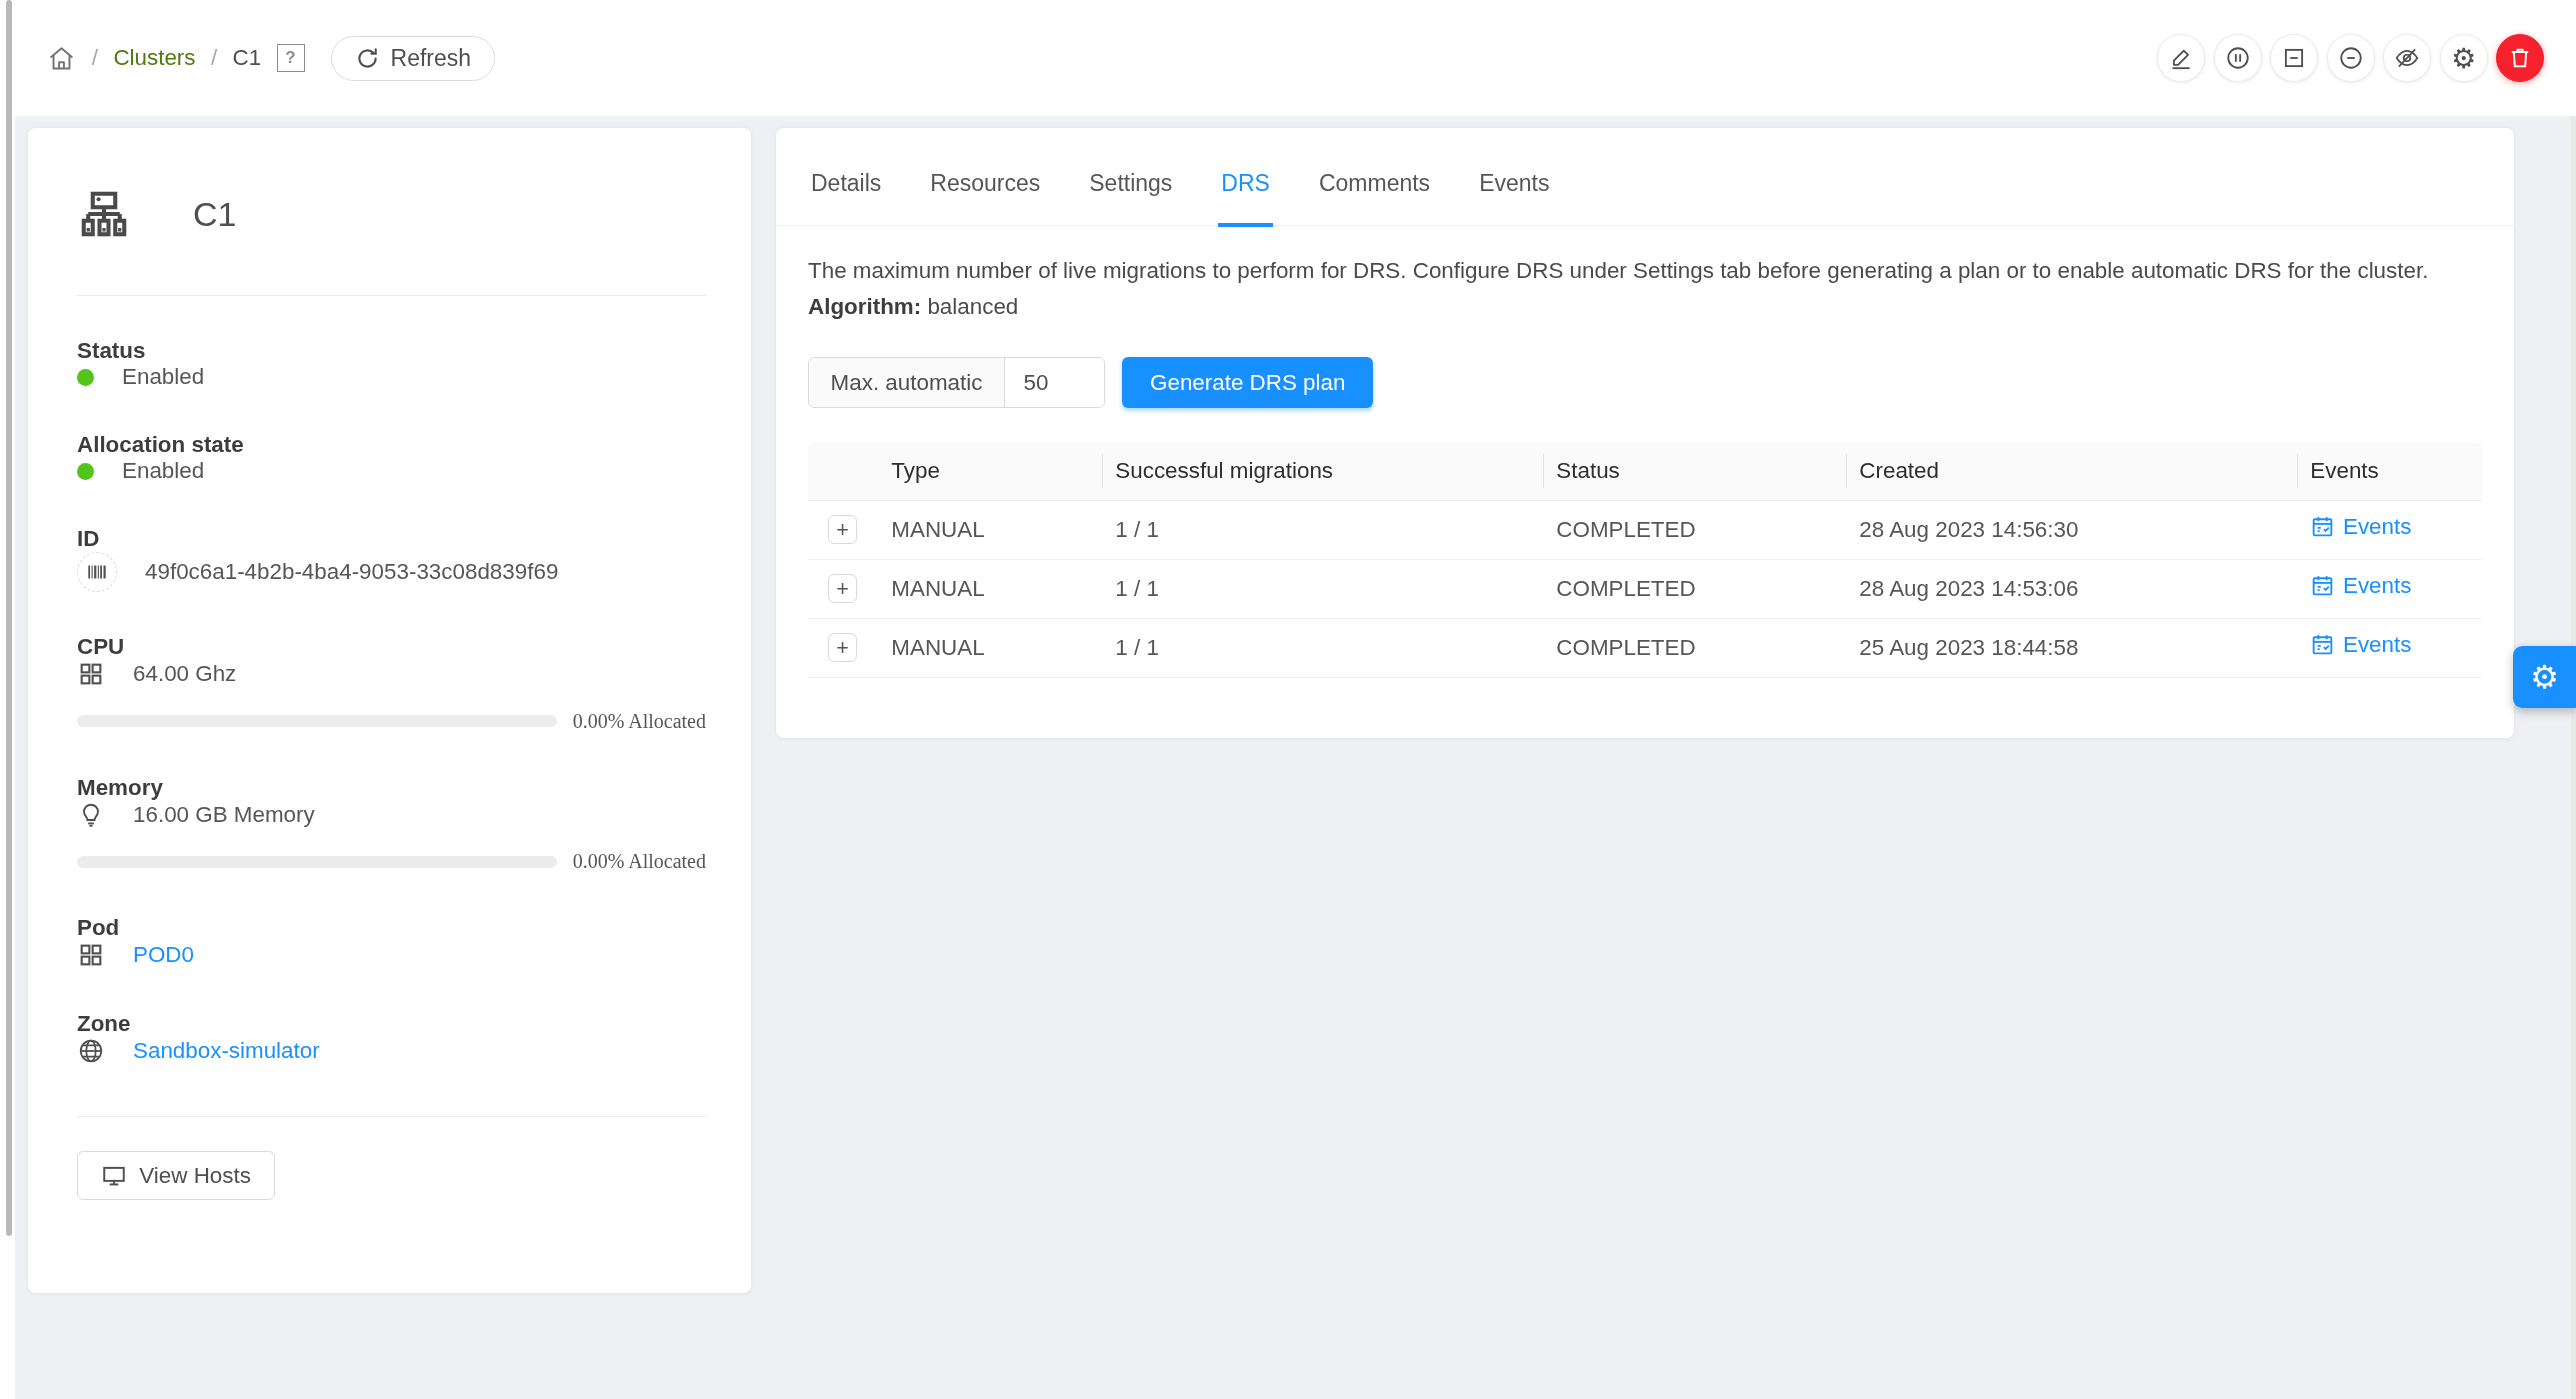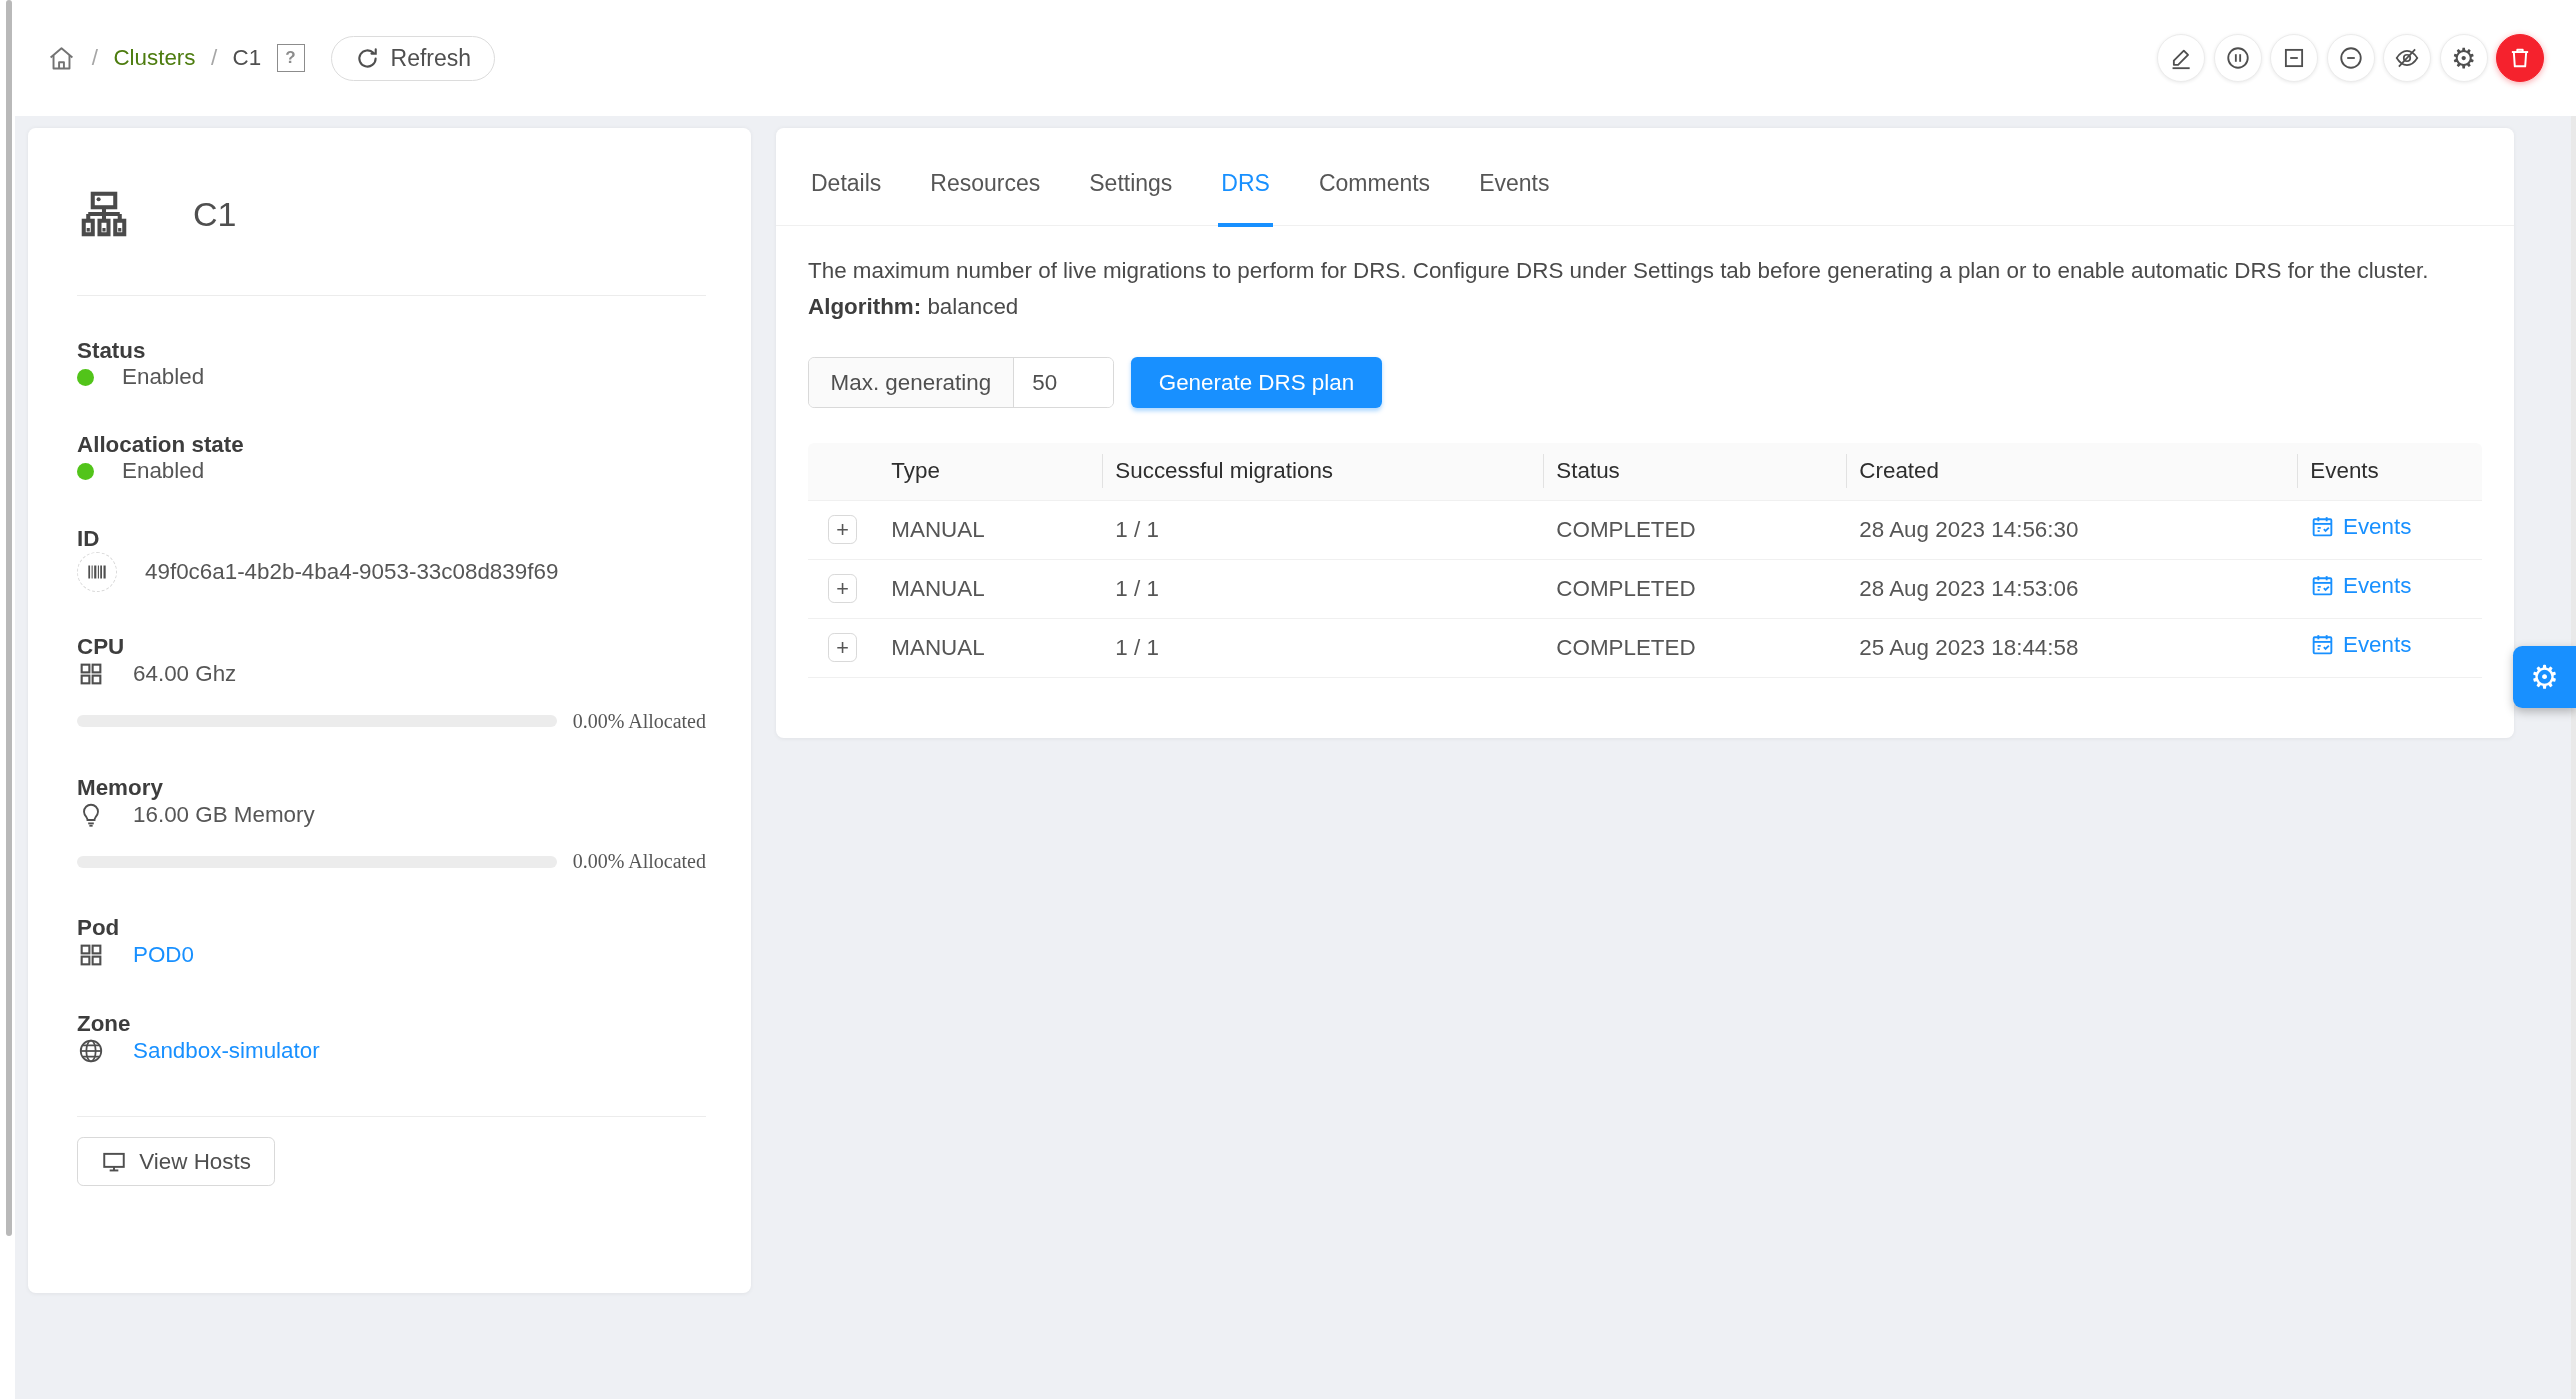--- a/index.html
+++ b/index.html
@@ -51,21 +51,21 @@
   .dot { width:17px; height:17px; border-radius:50%; background:#52c41a; flex:none; }
   .barcode-wrap { width:40px; height:40px; border:1.5px dashed #d9d9d9; border-radius:50%;
                   display:flex; align-items:center; justify-content:center; flex:none; color:#4f4f4f; }
   .barcode-wrap svg { width:26px; height:26px; }
   .mini-icon { width:28px; height:28px; color:#4f4f4f; flex:none; }
   .link { color:#1890ff; cursor:pointer; }
   .progress-row { margin-top:21.6px; display:flex; align-items:center; gap:15.4px;font-family:Liberation Serif, serif; }
   .progress-track { flex:1; height:12.3px; background:#ececec; border-radius:6.2px; }
   .alloc-text { font-size:20px; color:#565656; white-space:nowrap; }
   .divider2 { border:none; border-top:1.5px solid #ececec; margin-top:51px; }
-  .view-hosts { margin-top:20px; height:49px; padding:0 23px; display:inline-flex; align-items:center; gap:12.3px;
+  .view-hosts { margin-top:34px; height:49px; padding:0 23px; display:inline-flex; align-items:center; gap:12.3px;
                 border:1.5px solid #d9d9d9; border-radius:6.2px; background:#fff; font-size:22.4px; color:#4f4f4f; cursor:pointer; }
   .view-hosts svg { width:26px; height:26px; }
 
   
   .tabs-bar { display:flex; gap:49px; padding:42px 35px 0 35px; border-bottom:1.5px solid #f0f0f0; }
   .tab { position:relative; font-size:23px; color:#565656; padding-bottom:28px; cursor:pointer; }
   .tab.active { color:#1890ff; }
   .tab.active::after { content:''; position:absolute; left:-3.1px; right:-3.1px; bottom:-1.5px; height:3.9px; background:#1890ff; }
   .drs-body { padding:0 32px; }
   .drs-desc { margin-top:29px; font-size:22.4px; line-height:31px; color:#4a4a4a; }
@@ -319,21 +319,21 @@
 
     <div class="drs-body">
       <p class="drs-desc">The maximum number of live migrations to perform for DRS. Configure DRS under Settings tab before generating a plan or to enable automatic DRS for the cluster.</p>
       <p class="algo-line">
         <span class="algo-label">Algorithm:</span>
         <span>balanced</span>
       </p>
 
       <div class="form-row">
         <div class="input-group">
-          <span class="input-addon">Max. generating</span>
+          <span class="input-addon">Max. automatic</span>
           <input class="mig-input" type="text" value="50" style="">
         </div>
         <button class="primary-btn">Generate DRS plan</button>
       </div>
 
       <table class="drs-table">
         <colgroup>
             <col style="width:71px">
             <col style="width:224px">
             <col style="width:441px">

